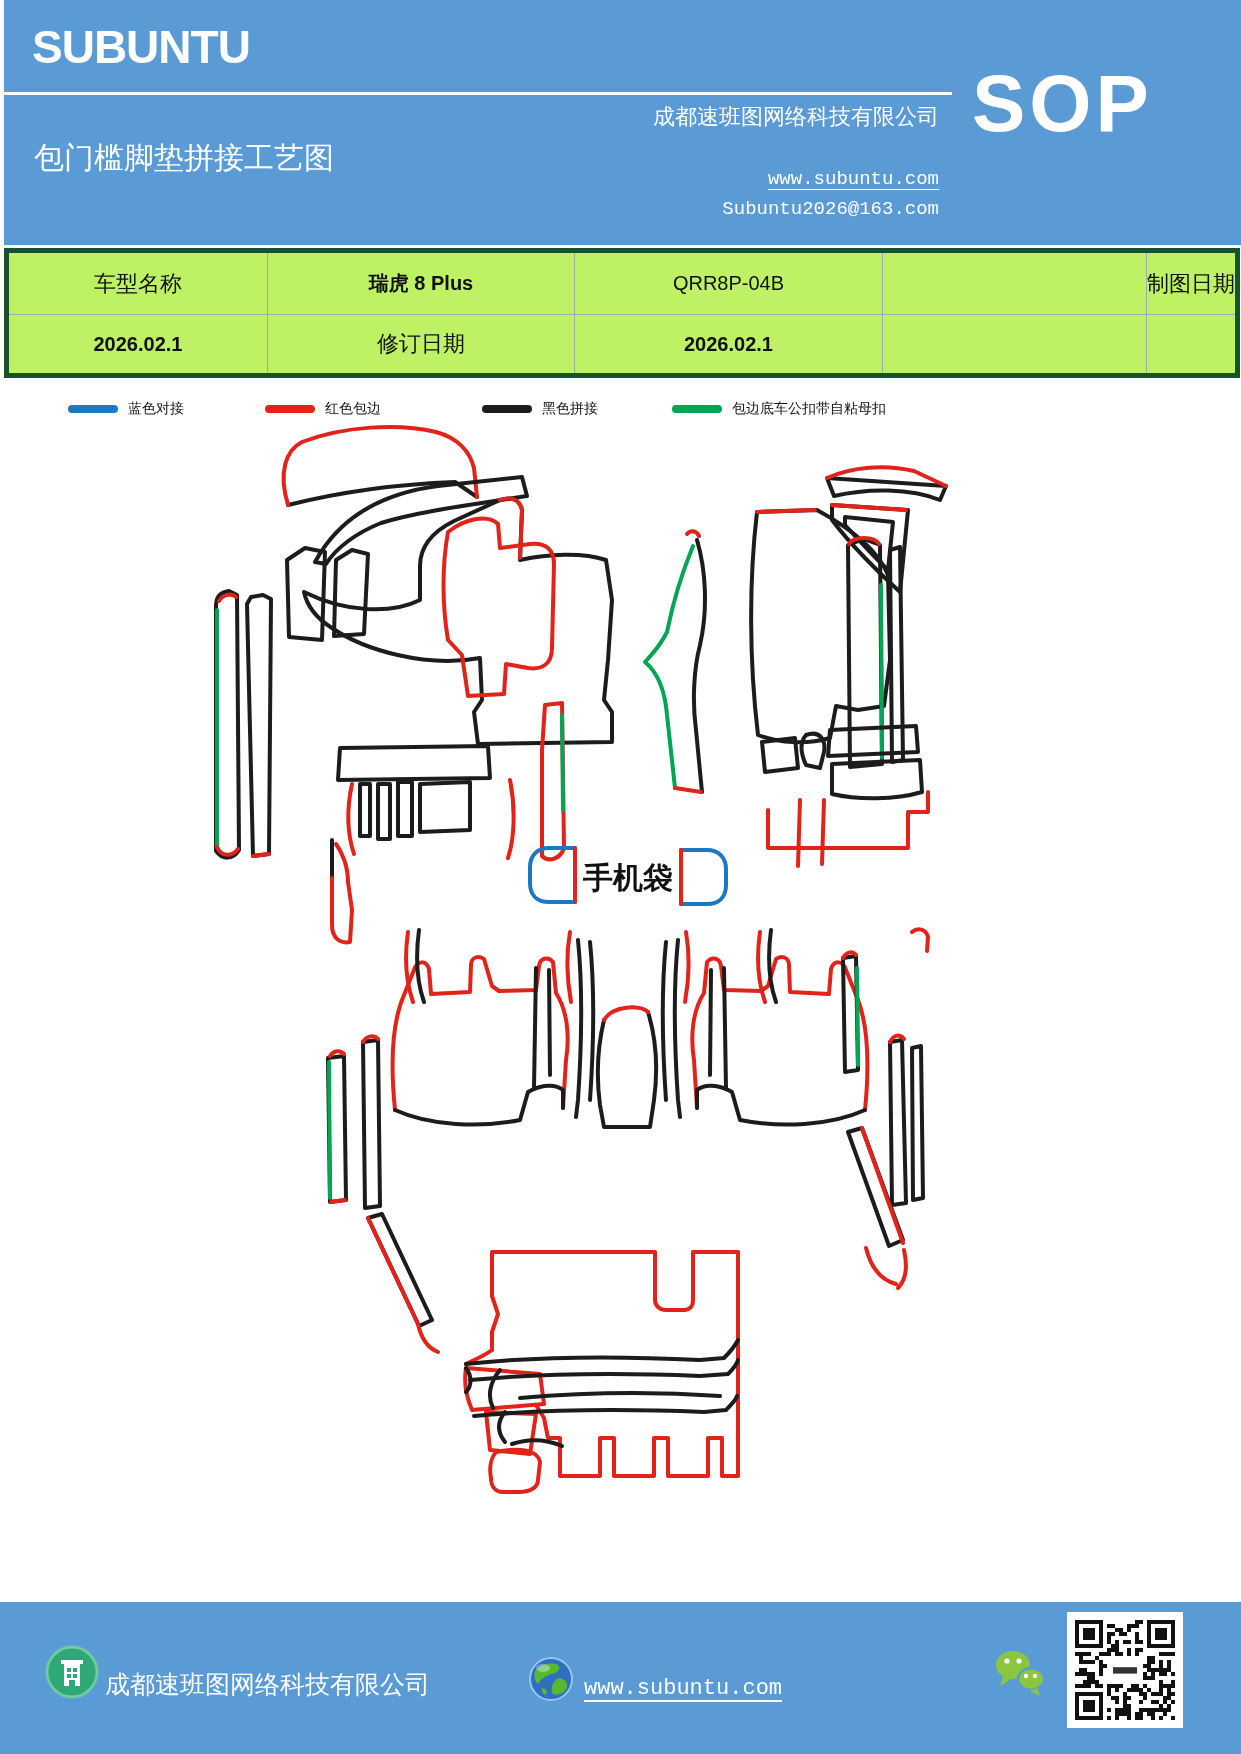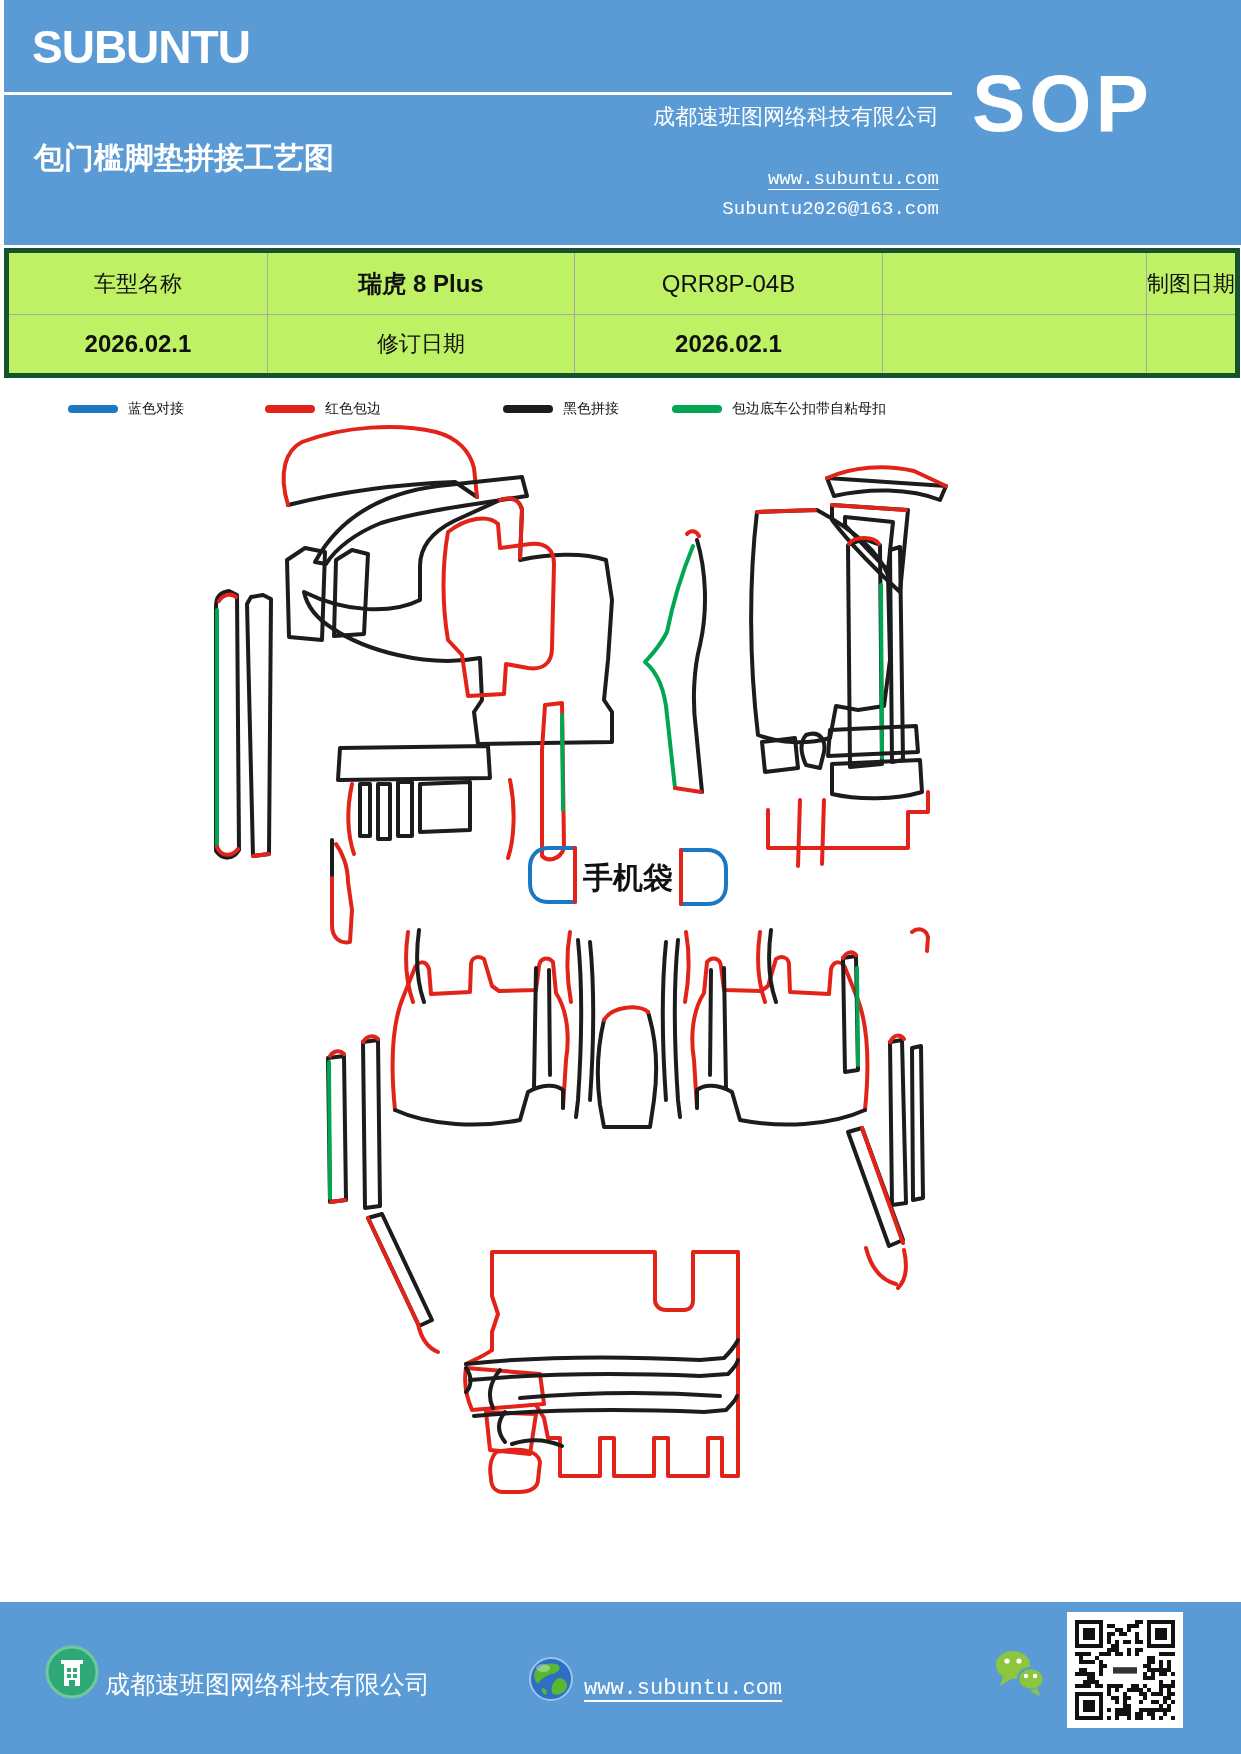--- a/index.html
+++ b/index.html
@@ -4,41 +4,41 @@
 <style>
   html,body{margin:0;padding:0;background:#ffffff;}
   body{position:relative;width:1241px;height:1754px;overflow:hidden;
        font-family:"Liberation Sans",sans-serif;color:#1a1a1a;}
 
   
   .header{position:absolute;left:4px;top:0;width:1241px;height:245px;background:#5B9BD5;}
   .logo{position:absolute;left:28px;top:20px;font-size:46px;font-weight:900;
         letter-spacing:-1px;color:#fff;}
   .hline{position:absolute;left:0;top:92px;width:948px;height:3px;background:#fff;}
-  .ptitle{position:absolute;left:30px;top:138px;font-size:30px;font-weight:bold;color:#fff;}
+  .ptitle{position:absolute;left:30px;top:138px;font-size:30px;font-weight:normal;color:#fff;}
   .hcompany{position:absolute;right:306px;top:102px;font-size:22px;color:#fff;
             font-family:"Liberation Serif",serif;white-space:nowrap;}
   .hweb{position:absolute;right:306px;top:168px;font-size:19px;color:#fff;
         font-family:"Liberation Mono",monospace;text-decoration:underline;
         text-underline-offset:5px;white-space:nowrap;}
   .hmail{position:absolute;right:306px;top:198px;font-size:19px;color:#fff;
          font-family:"Liberation Mono",monospace;white-space:nowrap;}
   .sop{position:absolute;left:968px;top:58px;font-size:80px;font-weight:bold;
        letter-spacing:4px;color:#fff;}
 
   
   .itable{position:absolute;left:4px;top:248px;width:1226px;height:120px;
           display:grid;grid-template-columns:259px 307px 308px 264px 1fr;
           grid-template-rows:62px 58px;border:5px solid #14532d;background:#bef264;}
   .itable>div{border-right:1px solid #a8a8a8;border-bottom:1px solid #a8a8a8;
               display:flex;align-items:center;justify-content:center;}
   .itable>div:nth-child(5n){border-right:none;}
   .itable>div:nth-child(n+6){border-bottom:none;}
   .tlabel{font-size:22px;font-family:"Liberation Serif",serif;color:#111;}
-  .tval{font-size:24px;font-weight:600;color:#111;}
+  .tval{font-size:20px;font-weight:600;color:#111;}
 
   
   .legend{position:absolute;left:0;top:400px;width:1241px;height:36px;}
   .litem{position:absolute;display:flex;align-items:center;gap:10px;}
   .lswatch{width:50px;height:8px;border-radius:4px;display:inline-block;}
   .llabel{font-size:14px;font-family:"Liberation Serif",serif;color:#111;white-space:nowrap;}
 
   
   .diagram{position:absolute;left:0;top:420px;width:1241px;height:1182px;}
   .diagram svg{display:block;}
@@ -85,21 +85,21 @@
 
 <div class="legend">
   <div class="litem" style="left:68px">
     <span class="lswatch" style="background: rgb(27, 120, 195);"></span>
     <span class="llabel">蓝色对接</span>
   </div>
   <div class="litem" style="left:265px">
     <span class="lswatch" style="background: rgb(226, 35, 26);"></span>
     <span class="llabel">红色包边</span>
   </div>
-  <div class="litem" style="left:503px">
+  <div class="litem" style="left:482px">
     <span class="lswatch" style="background: rgb(28, 28, 28);"></span>
     <span class="llabel">黑色拼接</span>
   </div>
   <div class="litem" style="left:672px">
     <span class="lswatch" style="background: rgb(0, 166, 81);"></span>
     <span class="llabel">包边底车公扣带自粘母扣</span>
   </div>
 </div>
 
 <div class="diagram">

